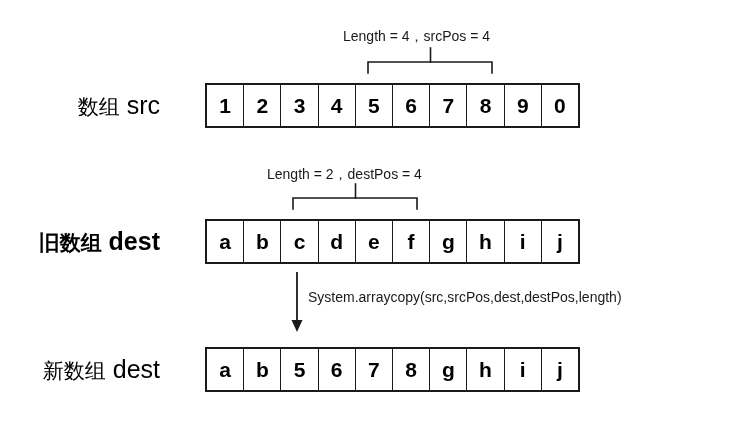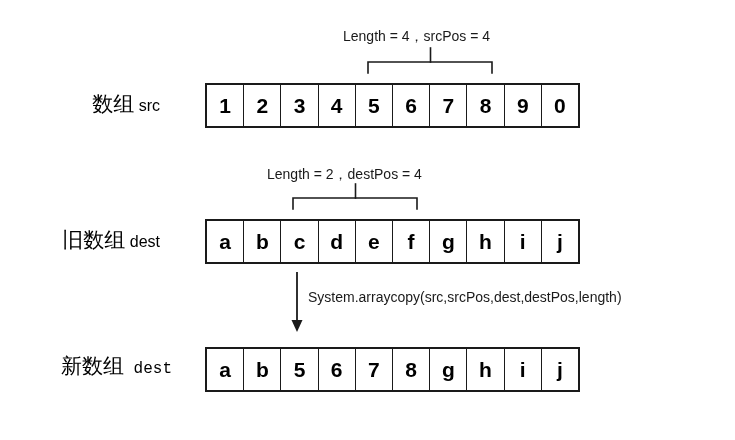--- a/index.html
+++ b/index.html
@@ -30,21 +30,21 @@
     right: 0;
     width: 160px;
     text-align: right;
     font-size: 21px;
     line-height: 1;
     color: #000;
     white-space: nowrap;
     font-weight: 400;
   }
   .row-label .latin {
-    font-size: 16px;
+    font-size: 25px;
     margin-top: 31px;
   }
 
   
   .array {
     position: absolute;
     left: 205px;
     width: 375px;
     height: 45px;
     display: flex;
@@ -115,40 +115,40 @@
     <div class="cell">5</div>
     <div class="cell">6</div>
     <div class="cell">7</div>
     <div class="cell">8</div>
     <div class="cell">9</div>
     <div class="cell">0</div>
   </div>
 
   <div class="annot-text" style="left:267px; top:167px;">Length = 2，destPos = 4</div>
 
-  <div class="row-label" style="left:0px; top:229px;">
+  <div class="row-label" style="left:0px; top:229px;font-weight:bold;">
     <span>旧数组</span><span class="latin"> dest</span>
   </div>
 
   <div class="array" style="top:219px;">
     <div class="cell">a</div>
     <div class="cell">b</div>
     <div class="cell">c</div>
     <div class="cell">d</div>
     <div class="cell">e</div>
     <div class="cell">f</div>
     <div class="cell">g</div>
     <div class="cell">h</div>
     <div class="cell">i</div>
     <div class="cell">j</div>
   </div>
 
   <div class="arrow-caption" style="left:308px; top:290px;">System.arraycopy(src,srcPos,dest,destPos,length)</div>
 
-  <div class="row-label" style="left:12px; top:357px;font-family:Liberation Mono, monospace;">
+  <div class="row-label" style="left:0px; top:357px;">
     <span>新数组</span><span class="latin"> dest</span>
   </div>
 
   <div class="array" style="top:347px;">
     <div class="cell">a</div>
     <div class="cell">b</div>
     <div class="cell">5</div>
     <div class="cell">6</div>
     <div class="cell">7</div>
     <div class="cell">8</div>

